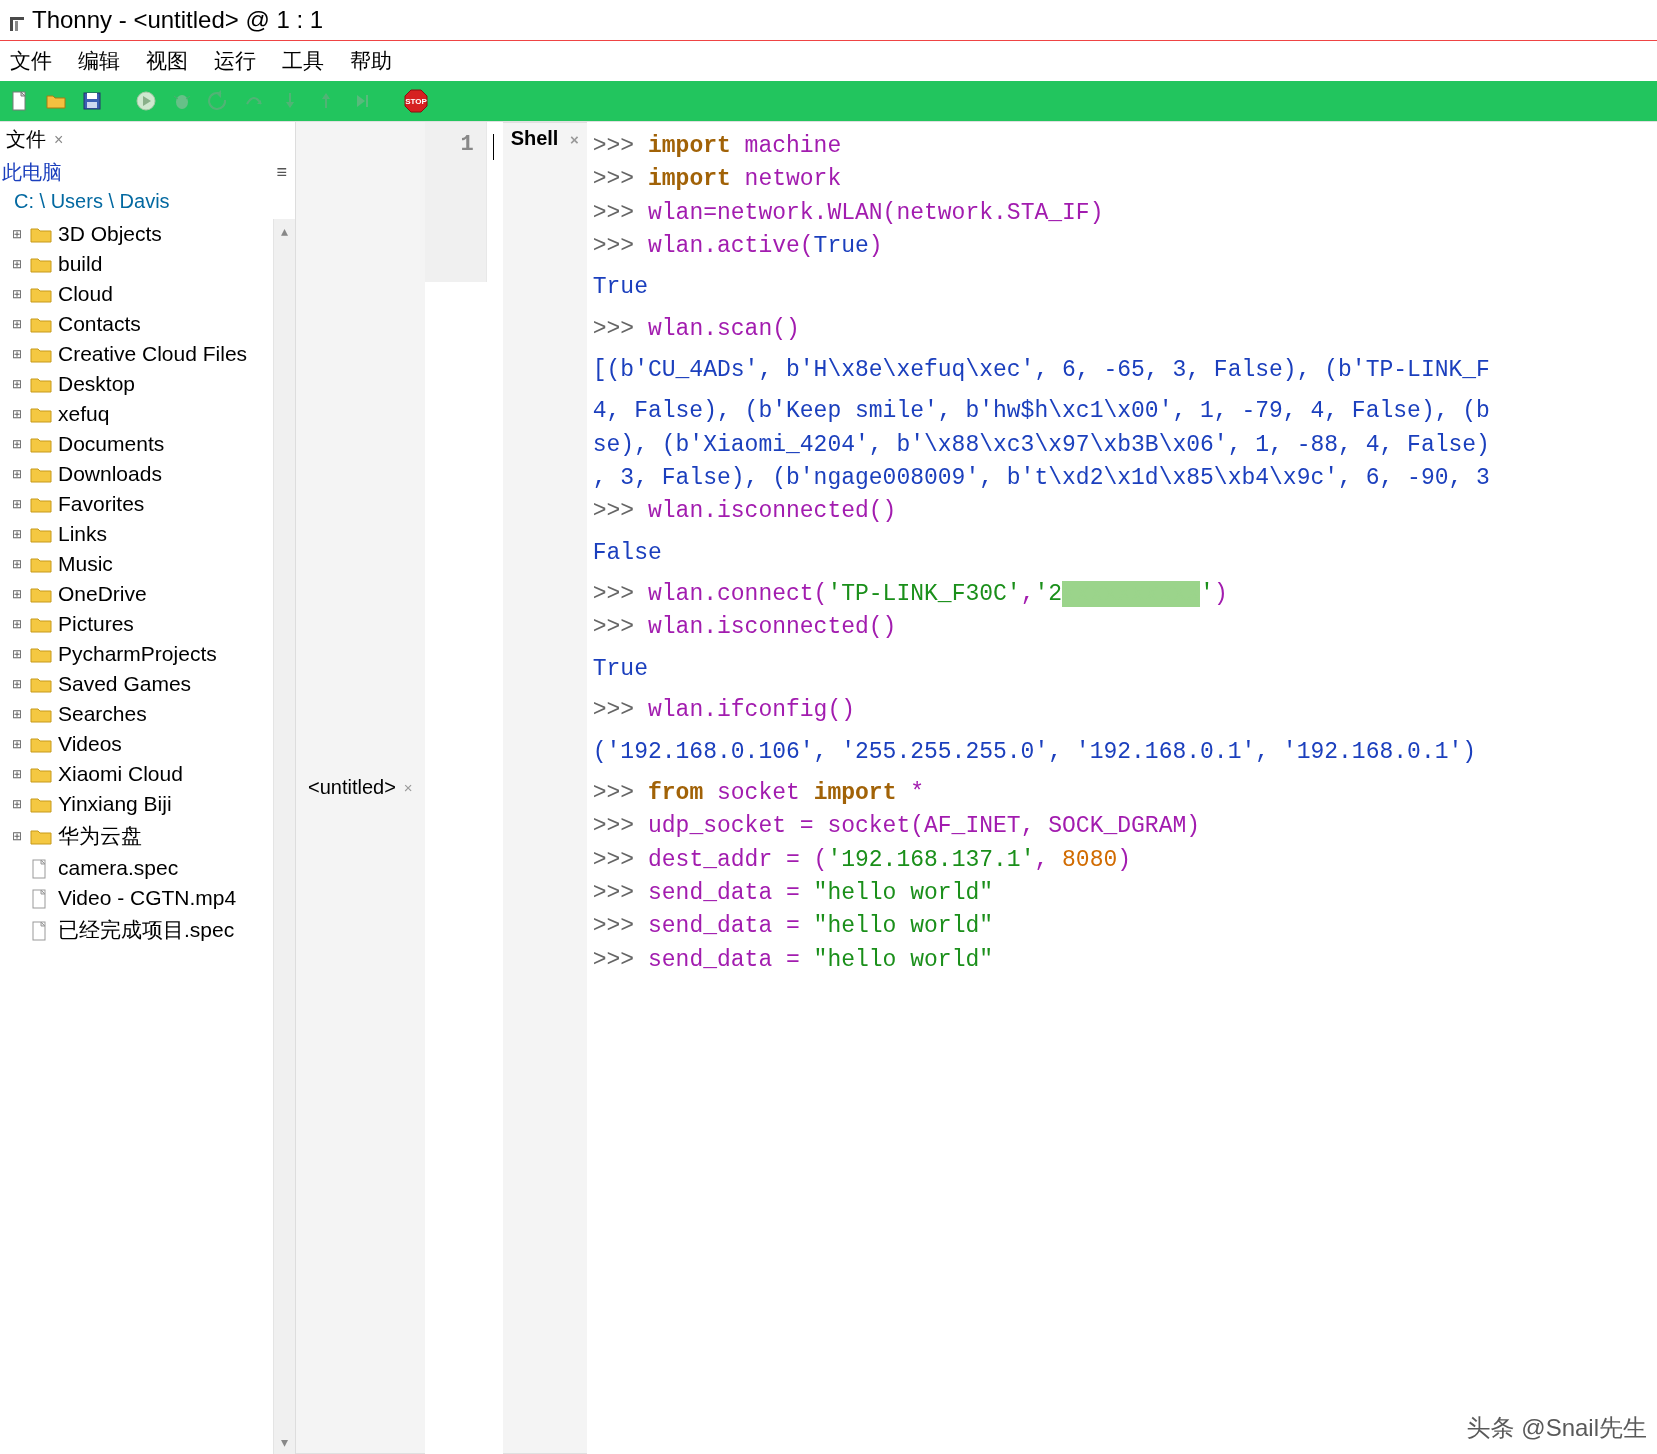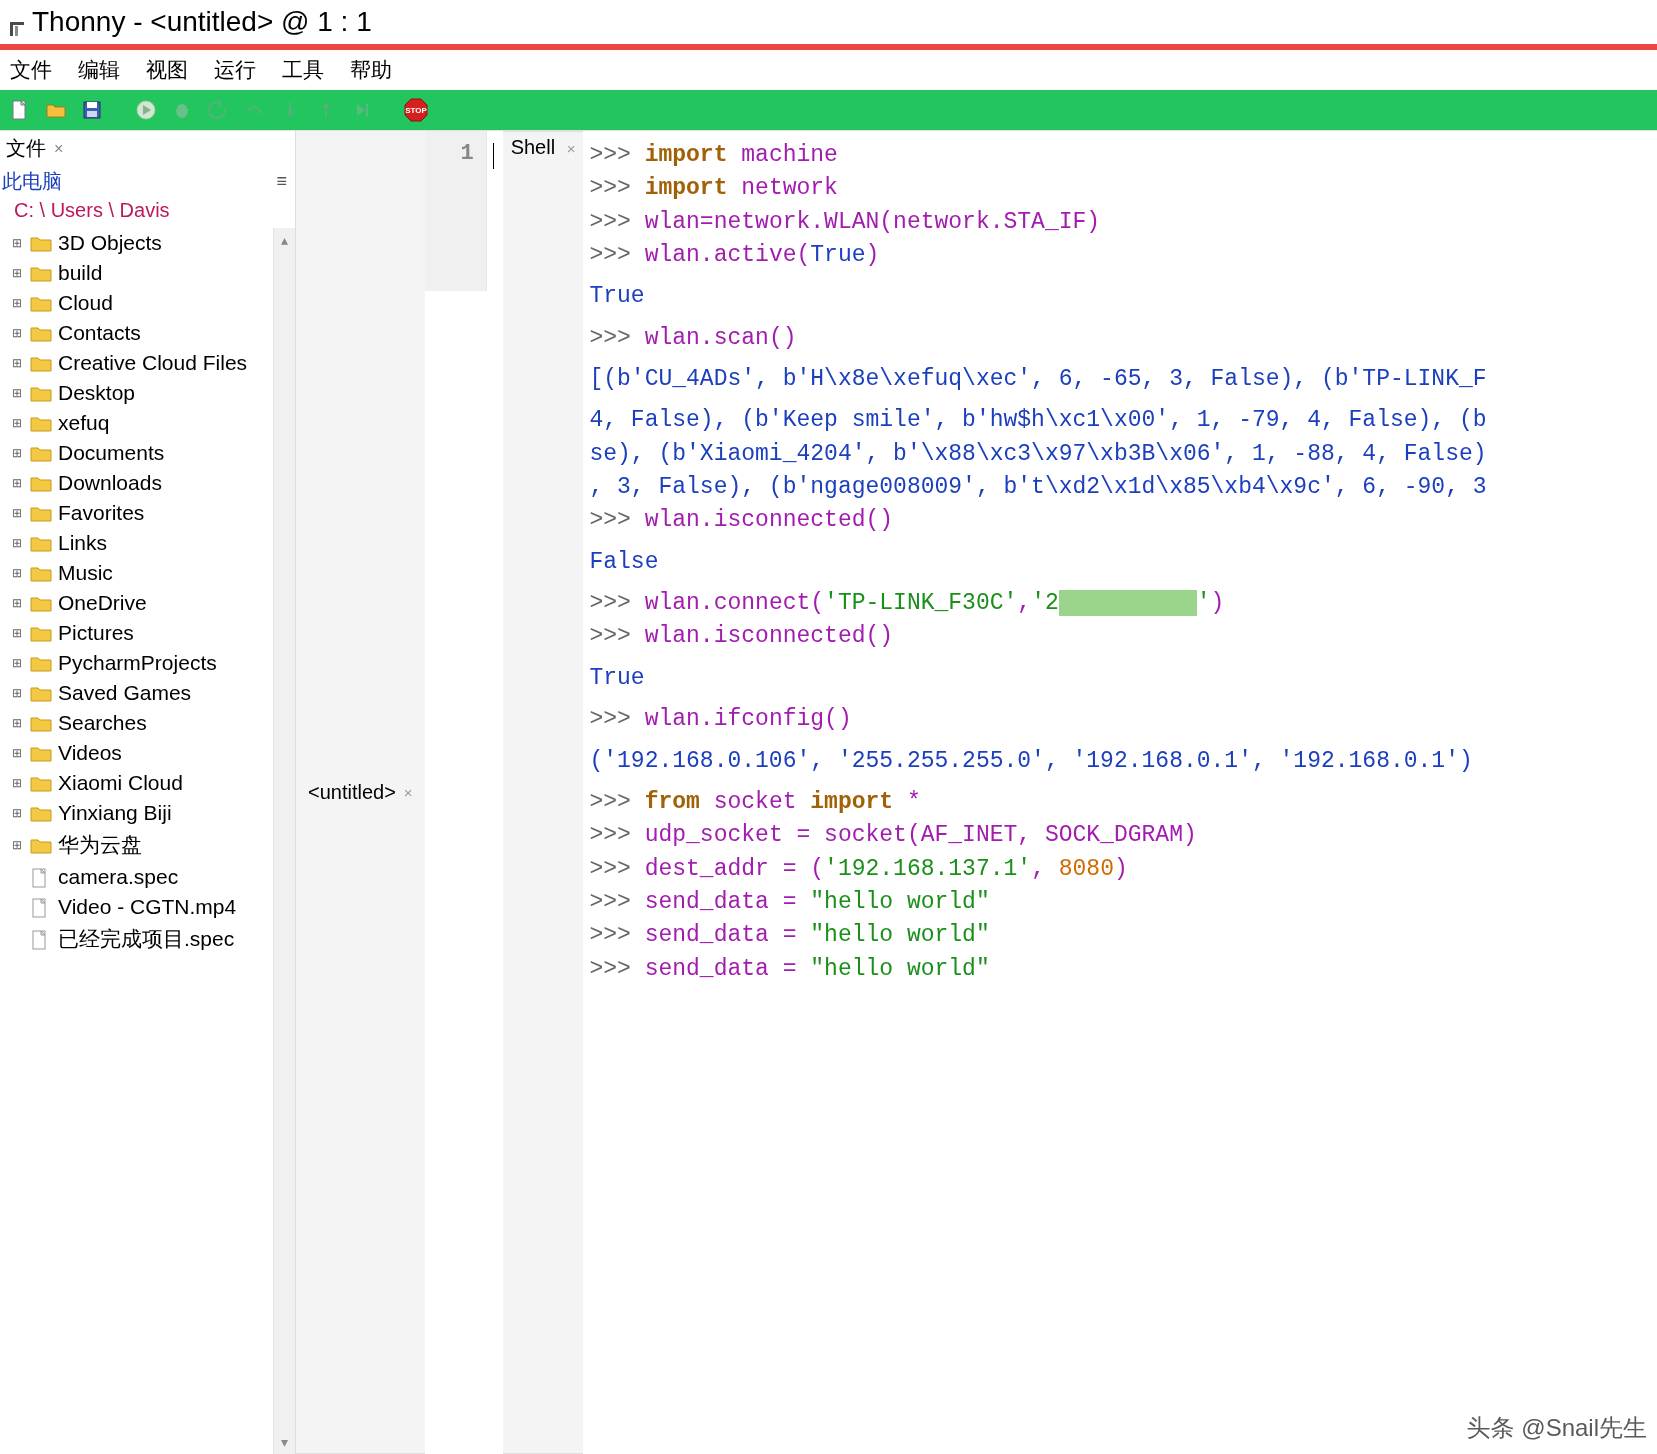--- a/index.html
+++ b/index.html
@@ -14,22 +14,22 @@
     display: flex;
     flex-direction: column;
   }
   
   .titlebar {
     background: #fff;
     padding: 6px 8px;
     display: flex;
     align-items: center;
     gap: 6px;
-    font-size: 28px;
-    border-bottom: 6px solid #ef4444;
+    font-size: 24px;
+    border-bottom: 1px solid #ef4444;
   }
   .titlebar .t-icon { width: 18px; height: 18px; display:inline-block;}
   
   .menubar {
     background: #fff;
     padding: 4px 6px;
     display: flex;
     gap: 18px;
     font-size: 21px;
   }
@@ -68,21 +68,21 @@
     gap: 8px;
     font-size: 20px;
   }
   .panel-tabs .close-x { color:#888; font-size: 16px; cursor:pointer;}
   .file-header {
     display:flex; justify-content: space-between; align-items:center;
     padding: 2px 8px 4px 2px;
   }
   .file-header .loc { color:#1b3fbd; font-size: 20px;}
   .file-header .ham { color:#555; font-size: 18px; cursor:pointer;}
-  .file-path { color:#be185d; font-size: 20px; padding: 0 14px 6px 14px; }
+  .file-path { color:#0369a1; font-size: 20px; padding: 0 14px 6px 14px; }
   .file-tree {
     flex: 1;
     overflow-y: auto;
     padding: 0 4px 10px 4px;
   }
   .tree-item {
     display: flex; align-items:center;
     gap: 6px;
     padding: 3px 4px 3px 8px;
     font-size: 21px;
@@ -147,20 +147,21 @@
   }
   .caret {
     position:absolute; top:12px; left:6px; width:1px; height:26px; background:#000;
   }
   .shell-tabs {
     background:#f4f4f4;
     padding: 4px 8px;
     border-top: 1px solid #e0e0e0;
     border-bottom:1px solid #e0e0e0;
     font-size: 20px;
+    font-weight: bold;
   }
   .shell-body {
     flex:1;
     overflow:auto;
     padding: 8px 4px 8px 4px;
     font-family: Consolas, "Courier New", monospace;
     font-size: 23px;
     line-height: 1.45;
     white-space: pre;
     background:#fff;

